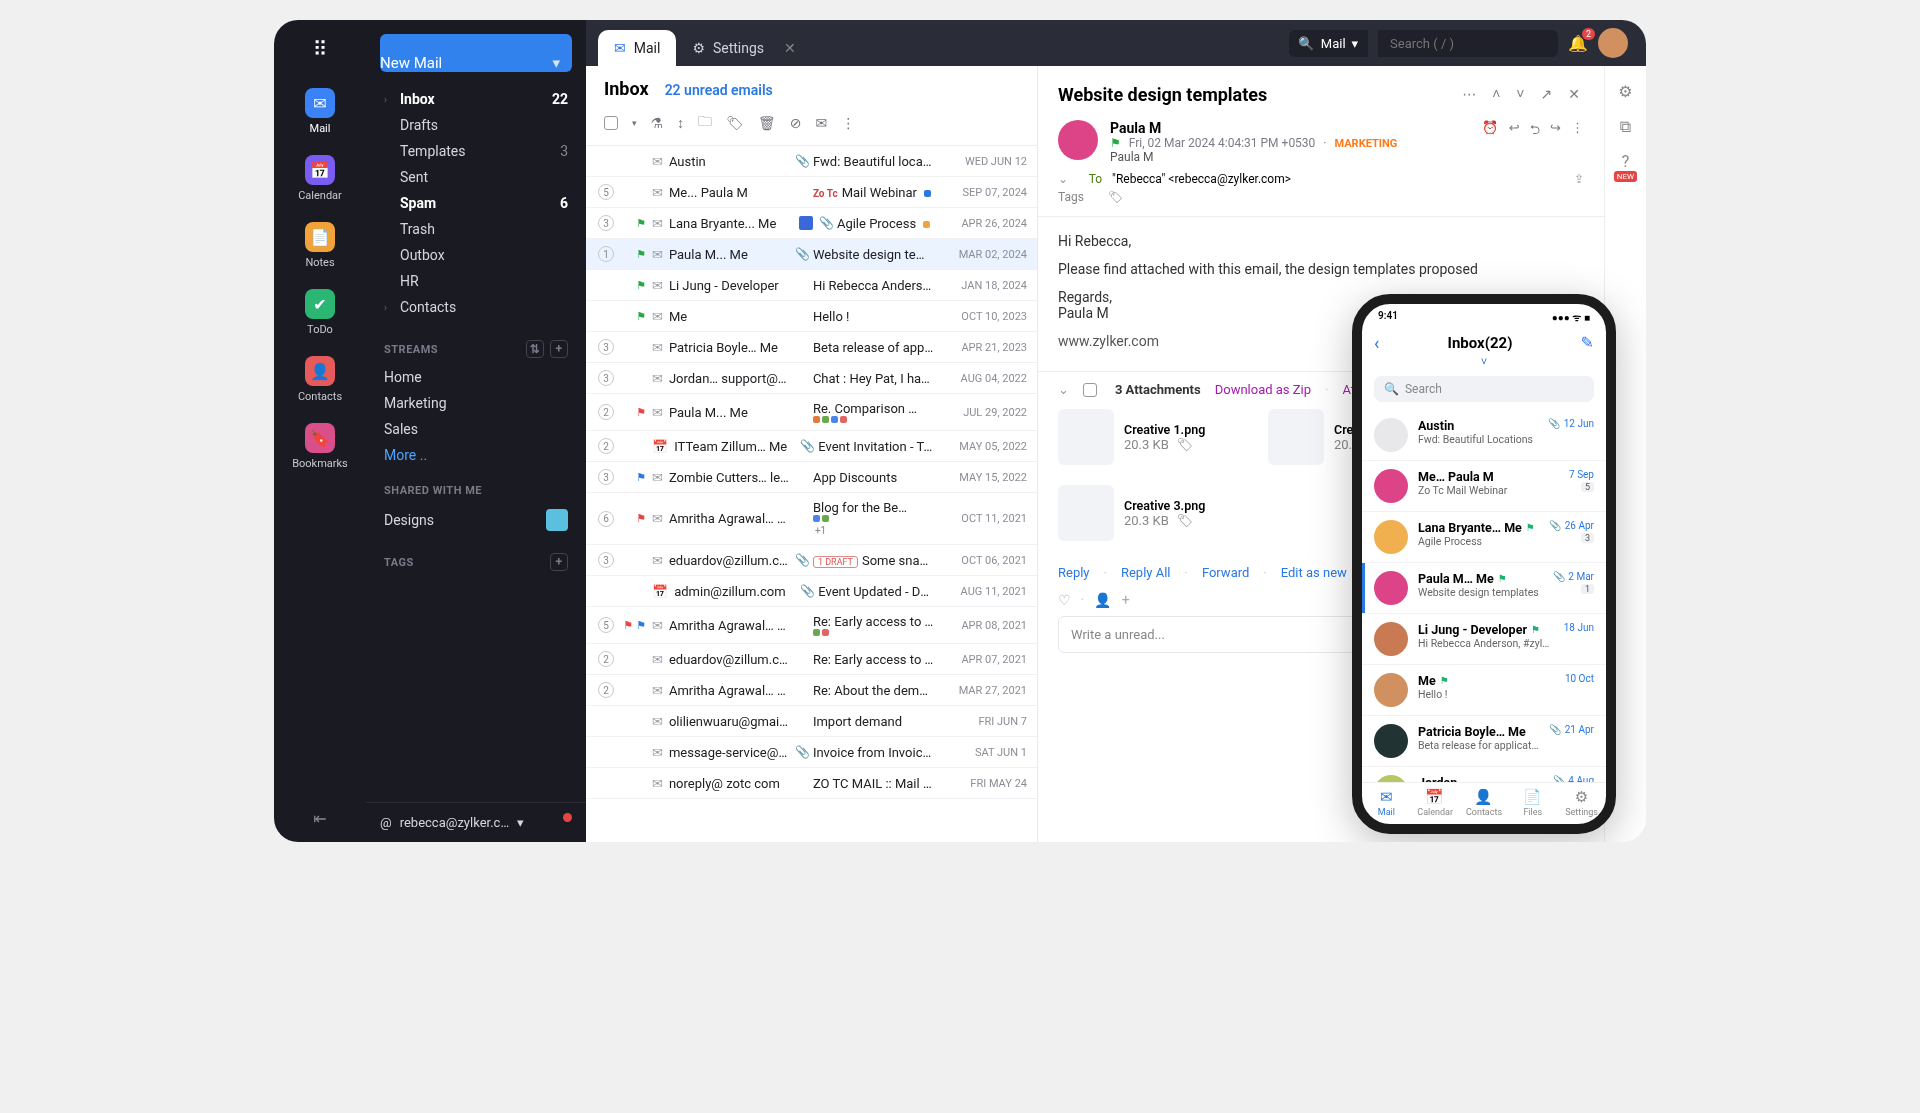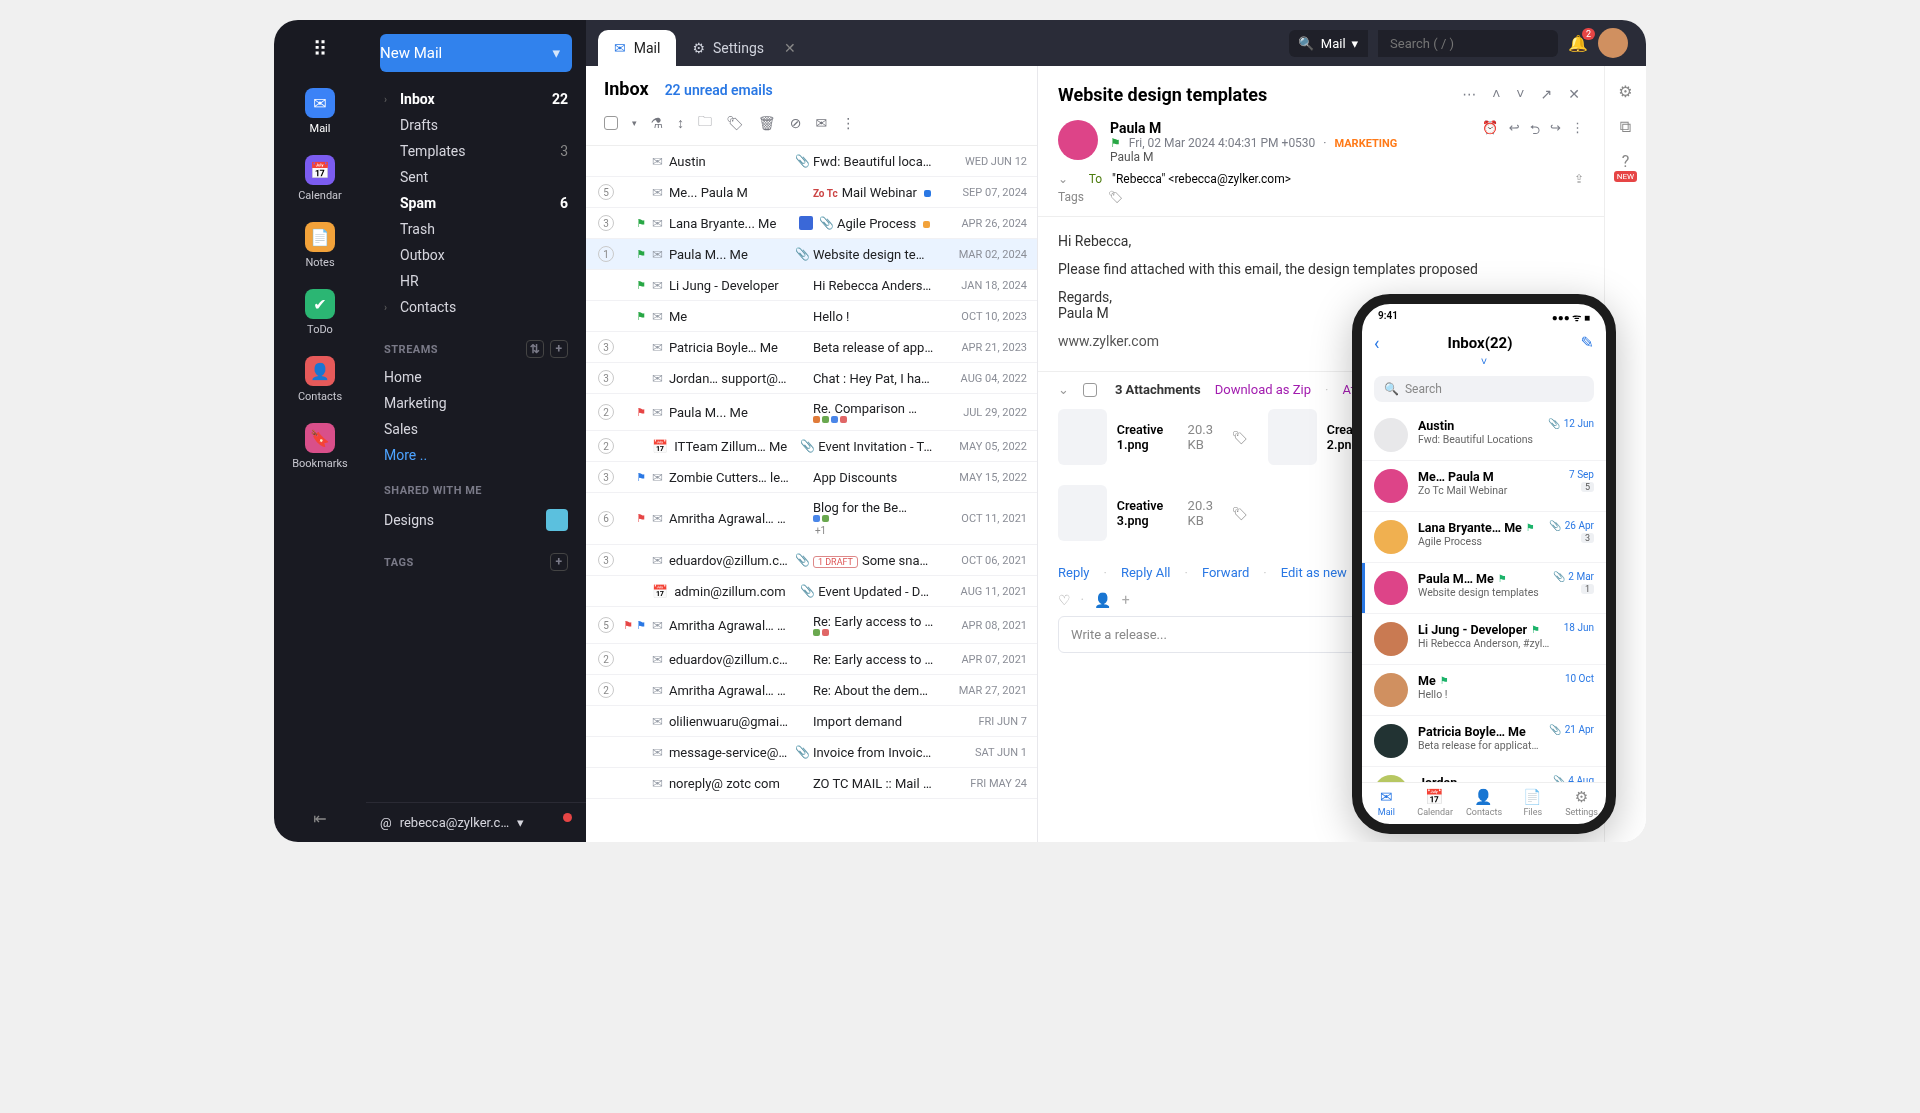--- a/index.html
+++ b/index.html
@@ -9,21 +9,21 @@
 .leftbar { width:92px; background:#191a22; display:flex; flex-direction:column; align-items:center; padding-top:12px; }
 .leftbar .apps-btn { width:34px; height:34px; display:flex; align-items:center; justify-content:center; color:#fff; font-size:20px; margin-bottom:8px; cursor:pointer; }
 .nav-ic { width:60px; margin-top:8px; display:flex; flex-direction:column; align-items:center; cursor:pointer; padding:6px 0; }
 .nav-ic .icon { width:30px; height:30px; border-radius:8px; display:flex; align-items:center; justify-content:center; font-size:16px; }
 .nav-ic .lbl { color:#c8c8d0; font-size:11px; margin-top:4px; }
 .nav-ic.active .lbl { color:#fff; }
 .leftbar .spacer { flex:1; }
 .leftbar .collapse { color:#888; padding:14px; cursor:pointer; }
 
 .sidebar { width:220px; background:#191a22; color:#d6d6de; display:flex; flex-direction:column; font-size:14px; }
-.new-mail { margin:14px 14px 10px; background:#3182ed; color:#fff; border:none; border-radius:6px; height:38px; display:flex; align-items:center; justify-content:center; gap:30px; cursor:pointer; font-size:15px; }
+.new-mail { margin:14px 14px 10px; background:#3182ed; color:#fff; border:none; border-radius:6px; height:38px; display:flex; align-items:flex-end; justify-content:center; gap:30px; cursor:pointer; font-size:15px; }
 .new-mail .dd { margin-left:auto; padding-right:12px; opacity:.8; }
 .folders { padding:4px 0; }
 .folder { display:flex; align-items:center; padding:5px 18px; cursor:pointer; }
 .folder .chev { width:12px; color:#666; font-size:10px; margin-right:4px; }
 .folder .nm { flex:1; }
 .folder .cnt { color:#888; font-size:14px;text-align:right; }
 .folder.bold .nm { font-weight:700; color:#fff; }
 .folder.bold .cnt { font-weight:700; color:#fff; }
 .section-head { padding:16px 18px 6px; color:#7a7a88; font-size:11px; font-weight:700; letter-spacing:.5px; display:flex; align-items:center;}
 .section-head .acts { margin-left:auto; display:flex; gap:6px; }
@@ -91,21 +91,21 @@
 .tags-row { display:flex; gap:8px; margin-top:4px; font-size:12px; color:#888; align-items:center; }
 .body { padding:16px 20px 10px; font-size:14px; color:#333; }
 .body p { margin-bottom:12px; }
 .attach-bar { padding:10px 20px 12px; border-top:1px solid #eee; font-size:13px; }
 .attach-bar .hdr { display:flex; gap:14px; align-items:center; color:#333; }
 .attach-bar .hdr .cb { width:14px; height:14px; border:1.5px solid #999; border-radius:3px; margin-right:4px; }
 .attach-bar .hdr a { color:#a21caf; text-decoration:none; cursor:pointer; }
 .att-grid { display:flex; gap:20px; flex-wrap:wrap; margin-top:12px; }
 .att { display:flex; gap:10px; width:190px; align-items:center; }
 .att .thumb { width:56px; height:56px; background:#f2f3f6; border-radius:6px; }
-.att .info { display:flex; flex-direction:row; }
+.att .info { display:flex; flex-direction:column; }
 .att .fn { font-size:12.5px; font-weight:600; }
 .att .sz { font-size:13px; color:#888; display:flex; gap:8px; align-items:center; }
 .reply-bar { padding:12px 20px; font-size:13px; display:flex; gap:14px; }
 .reply-bar a { color:#2a78e4; cursor:pointer; }
 .reply-bar .sep { color:#ccc; }
 .react { padding:0 20px 8px; display:flex; gap:10px; color:#aaa; font-size:14px; }
 .comment { margin:0 20px 14px; border:1px solid #e4e6ec; border-radius:6px; padding:10px 12px; color:#888; font-size:13px; }
 .right-rail { width:42px; border-left:1px solid #eee; display:flex; flex-direction:column; align-items:center; gap:16px; padding-top:16px; color:#888; }
 .right-rail .new-badge { background:#e64545; color:#fff; font-size:8px; padding:1px 3px; border-radius:3px; }
 
@@ -630,21 +630,21 @@
             <span class="sep">·</span>
           <a>Edit as new</a>
         </div>
         <div class="react">
           <span>♡</span>
             <span style="color:#ccc;">·</span>
           <span style="color:#f2a23a;">👤</span>
           <span>+</span>
         </div>
         <div class="comment">
-          <span>Write a release...</span>
+          <span>Write a unread...</span>
         </div>
       </div>
 
       <div class="right-rail">
         <span>⚙</span>
         <span>⧉</span>
         <div style="text-align:center;">
           <div>?</div>
           <div class="new-badge">NEW</div>
         </div>

